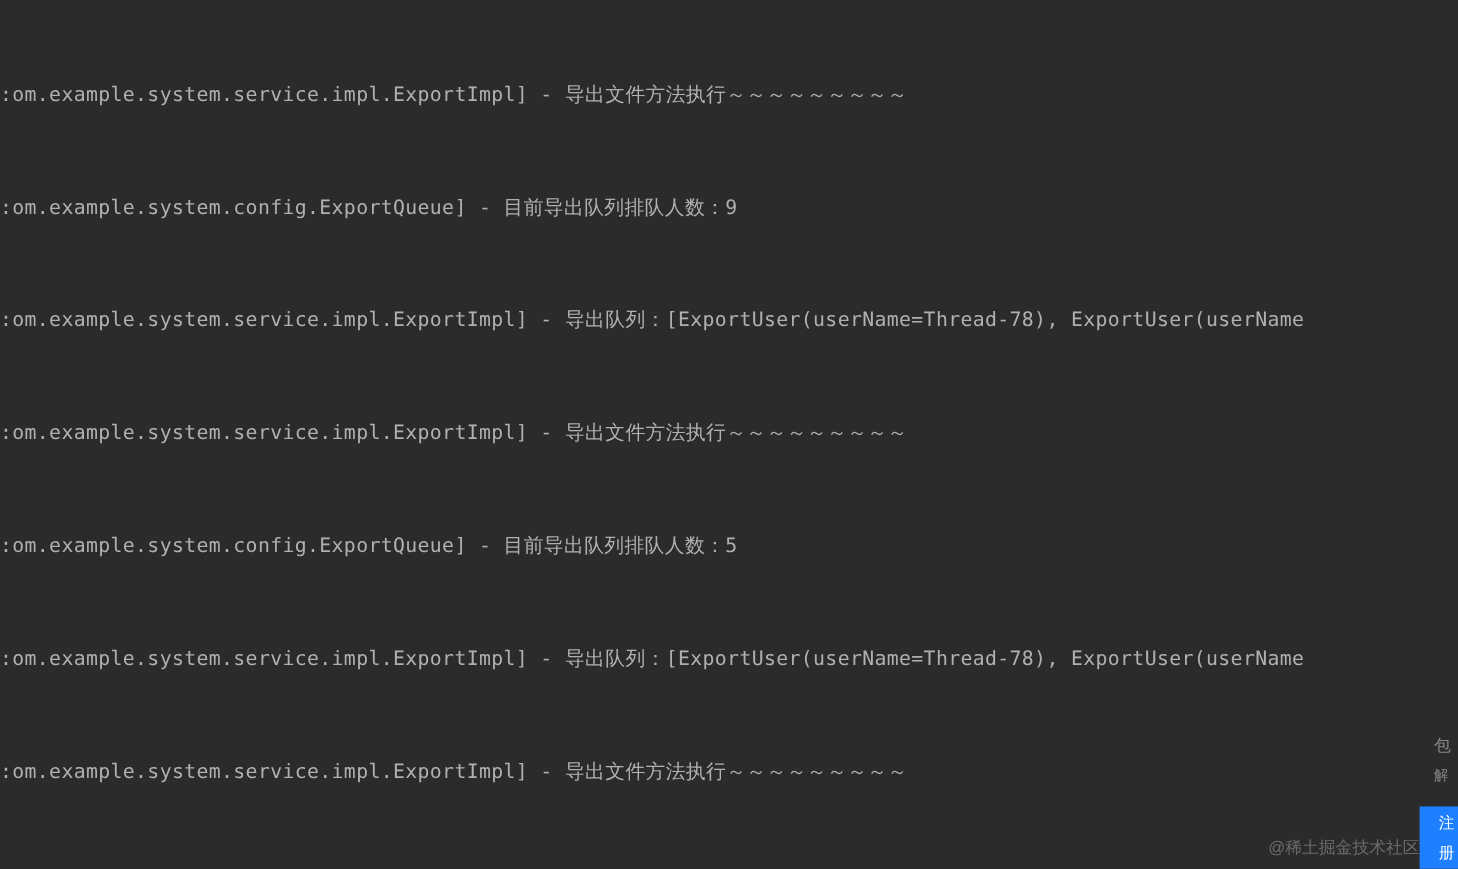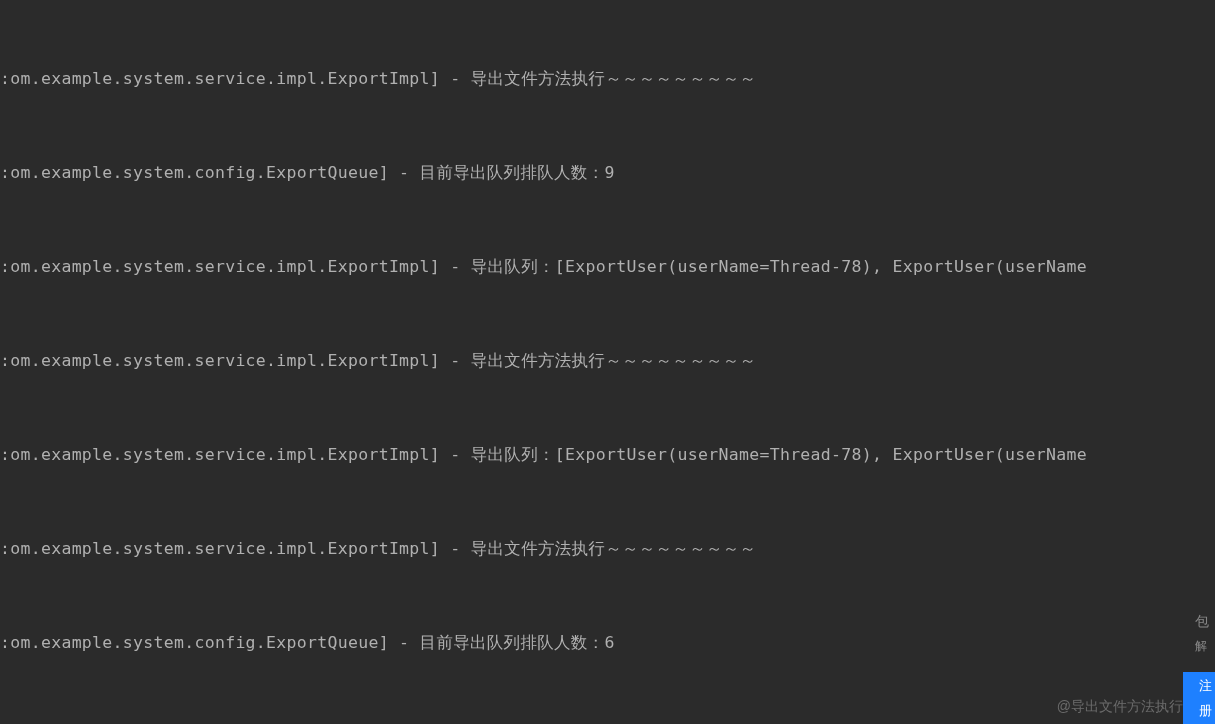--- a/index.html
+++ b/index.html
@@ -73,20 +73,21 @@
     }
   </style>
 </head>
 <body>
 
 <div class="console">
   <span class="log-line">:om.example.system.service.impl.ExportImpl] - 导出文件方法执行～～～～～～～～～</span>
   <span class="log-line">:om.example.system.config.ExportQueue] - 目前导出队列排队人数：9</span>
   <span class="log-line">:om.example.system.service.impl.ExportImpl] - 导出队列：[ExportUser(userName=Thread-78), ExportUser(userName</span>
   <span class="log-line">:om.example.system.service.impl.ExportImpl] - 导出文件方法执行～～～～～～～～～</span>
+  <span class="log-line">:om.example.system.config.ExportQueue] - 目前导出队列排队人数：5</span>
   <span class="log-line">:om.example.system.service.impl.ExportImpl] - 导出队列：[ExportUser(userName=Thread-78), ExportUser(userName</span>
   <span class="log-line">:om.example.system.service.impl.ExportImpl] - 导出文件方法执行～～～～～～～～～</span>
   <span class="log-line">:om.example.system.config.ExportQueue] - 目前导出队列排队人数：6</span>
   
   
   
   
   
   
   
@@ -97,13 +98,13 @@
   
   
   
   
 </div>
 
 <div class="side-text1">包</div>
 <div class="side-text2">解</div>
 <div class="side-btn">注册</div>
 
-<div class="watermark">@导出文件方法执行</div>
+<div class="watermark">@稀土掘金技术社区</div>
 
 </body></html>

